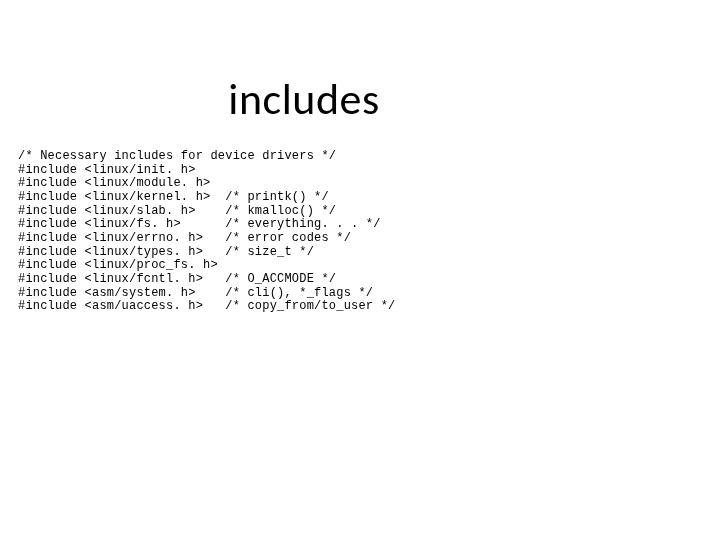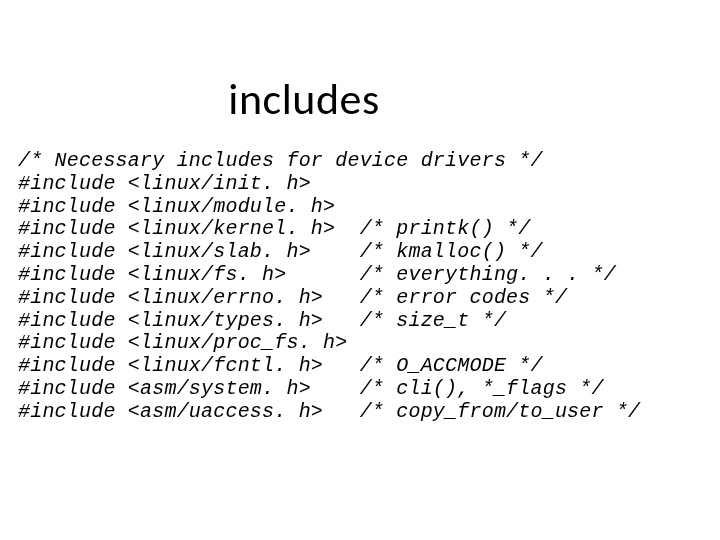--- a/index.html
+++ b/index.html
@@ -36,25 +36,24 @@
     font-size: 44px;
     font-weight: normal;
     letter-spacing: 0.5px;
     margin-top: 48px;
   }
   .code-block {
     position: absolute;
     top: 150px;
     left: 18px;
     font-family: "Courier New", Courier, monospace;
-    font-size: 20px;
+    font-size: 12px;
     line-height: 1.14;
     white-space: pre;
     letter-spacing: 0.2px;
-    font-style: italic;
   }
 </style>
 </head>
 <body>
 
 <div class="slide">
 
 
   <div class="title">includes</div>
 

